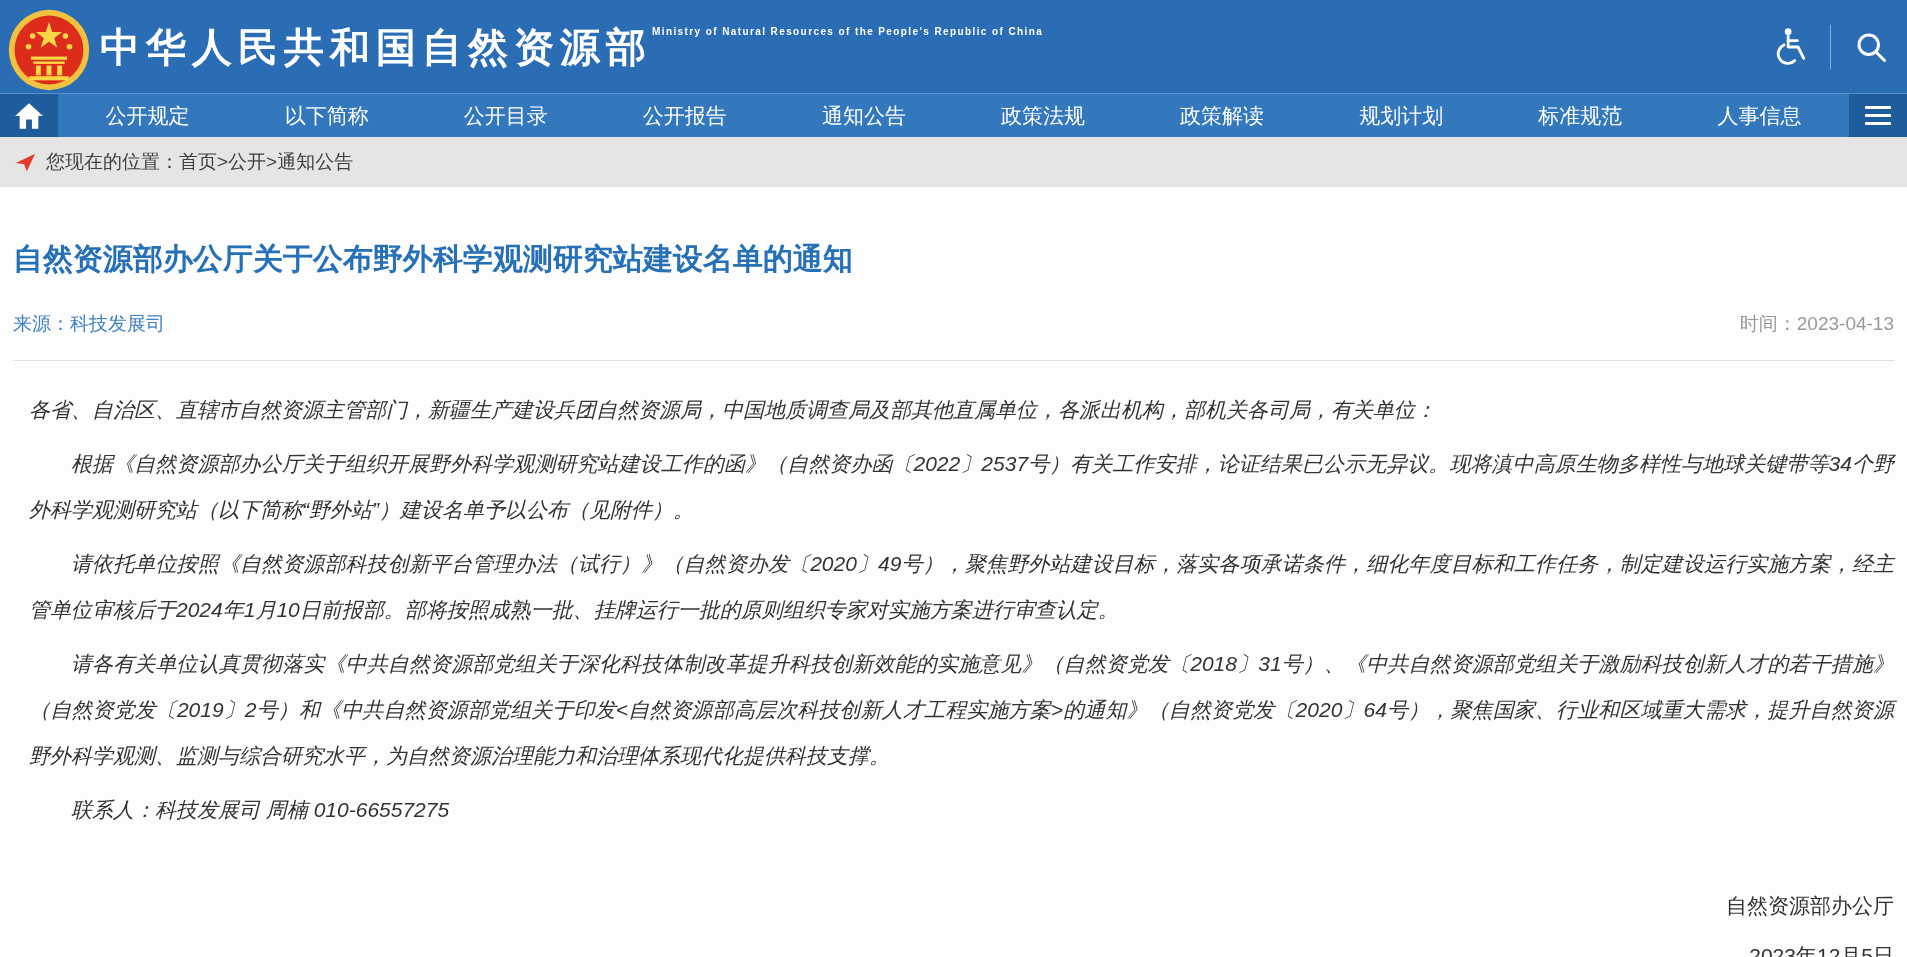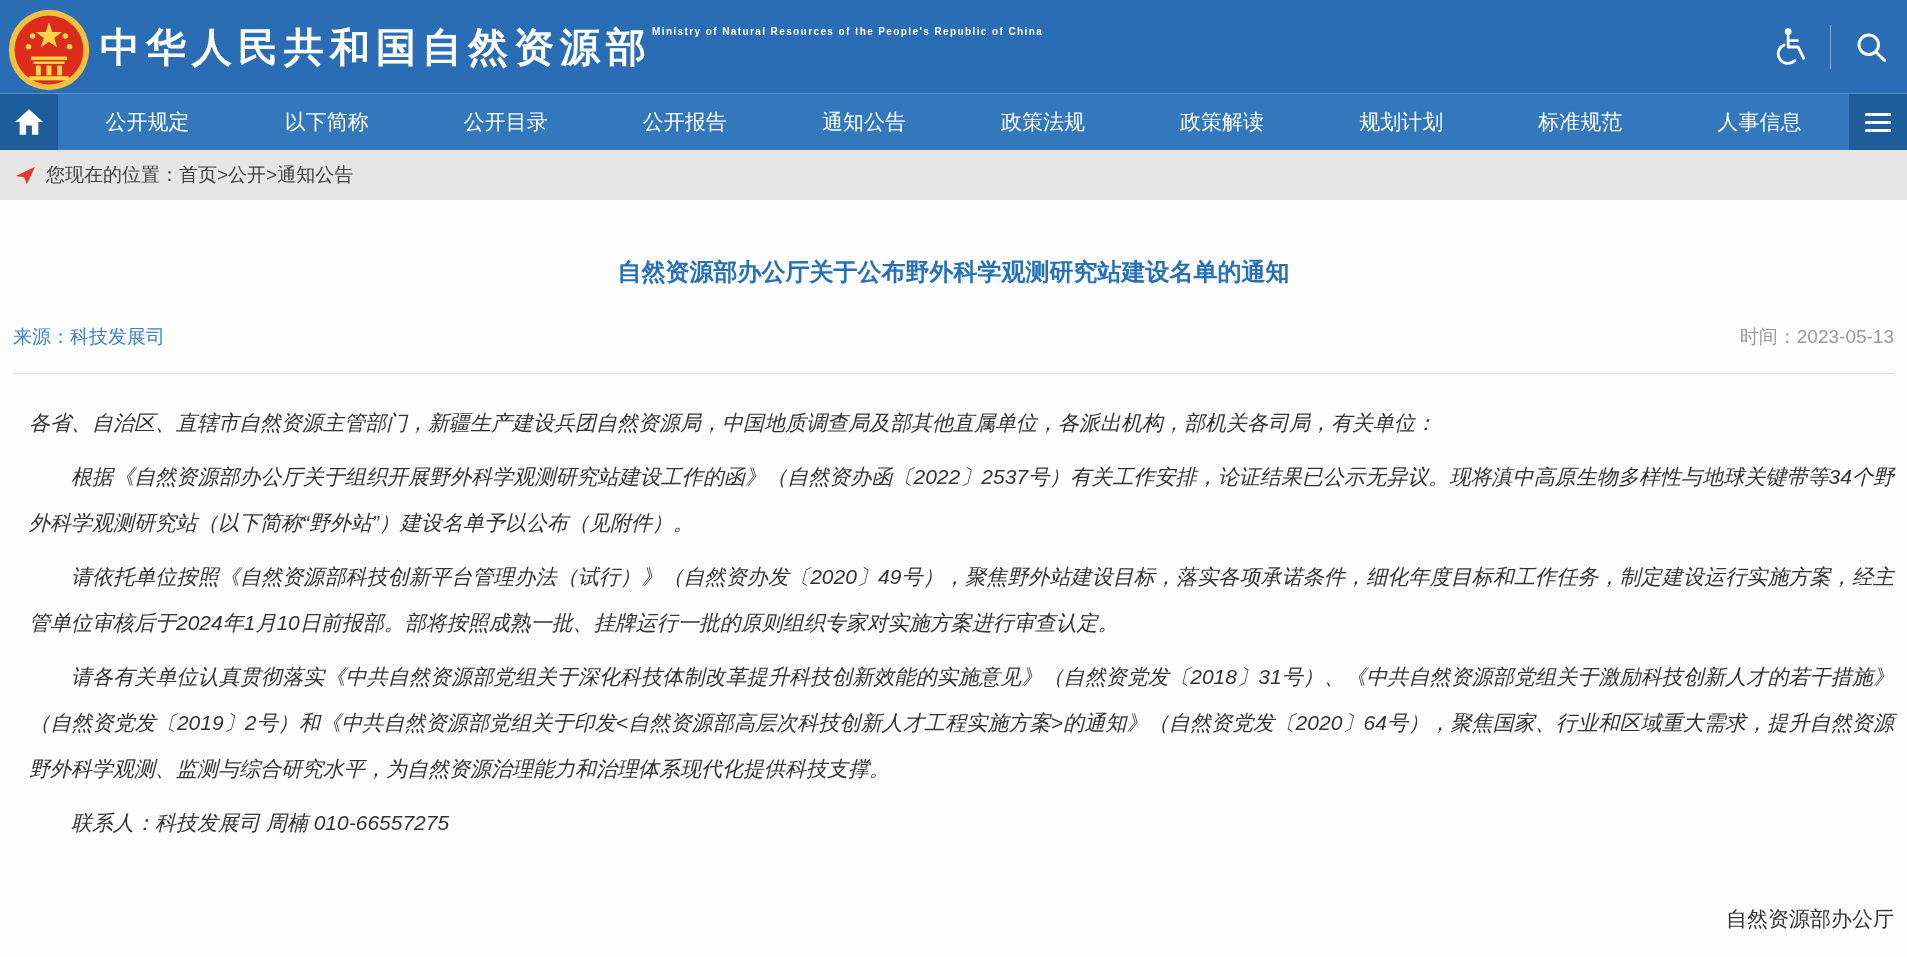--- a/index.html
+++ b/index.html
@@ -10,36 +10,36 @@
   .site-header { height:93px; background:#2a6db5; display:flex; align-items:center; position:relative; }
   .emblem { width:82px; height:82px; margin:6px 10px 0 8px; flex:0 0 auto; }
   .brand { display:flex; flex-direction:row; justify-content:center; }
   .brand-title { color:#ffffff; font-size:40px; font-weight:bold; letter-spacing:6px; line-height:46px; }
   .brand-sub { color:#ffffff; font-size:10px; font-weight:bold; letter-spacing:1.4px; margin-top:2px; }
   .header-tools { position:absolute; right:18px; top:0; height:100%; display:flex; align-items:center; gap:22px; }
   .tool-divider { width:1px; height:44px; background:rgba(255,255,255,.45); }
   .tool-btn { background:none; border:none; cursor:pointer; display:flex; align-items:center; }
 
   
-  .site-nav { height:57px; background:#3377bd; border-top:1px solid #598fca; display:flex; align-items:stretch; }
+  .site-nav { height:44px; background:#3377bd; border-top:1px solid #598fca; display:flex; align-items:stretch; }
   .nav-home { width:58px; background:#1e5c9b; display:flex; align-items:center; justify-content:center; cursor:pointer; flex:0 0 auto; }
   .nav-list { flex:1; display:flex; list-style:none; }
   .nav-list li { flex:1; display:flex; align-items:center; justify-content:center; color:#fff;
                  font-size:21px; cursor:pointer; white-space:nowrap; }
   .nav-more { width:58px; background:#1e5c9b; display:flex; flex-direction:column; gap:5px;
               align-items:center; justify-content:center; cursor:pointer; flex:0 0 auto; }
   .nav-more i { display:block; width:26px; height:3px; background:#fff; border-radius:1px; }
 
   
   .breadcrumb { height:50px; display:flex; align-items:center; padding:0 14px; font-size:19px; color:#404040; background:#e5e5e5; }
   .breadcrumb svg { margin-right:10px; }
 
   
   .article { padding:0 13px; }
-  .article-title { margin-top:52px; text-align:center; color:#2570b7; font-size:24px; font-weight:bold; line-height:40px; }
+  .article-title { margin-top:52px; color:#2570b7; font-size:30px; font-weight:bold; line-height:40px; }
   .article-meta { margin-top:32px; display:flex; justify-content:space-between; align-items:flex-end;
                   font-size:19px; padding-bottom:23px; border-bottom:1px solid #e0e0e0; }
   .meta-source { color:#4081c2; cursor:pointer; }
   .meta-time { color:#9a9a9a; }
 
   .article-body { margin-top:26px; font-size:21px; color:#333; line-height:46px; text-align:justify; }
   .article-body p { text-indent:2em; margin:0 0 8px 16px;font-style:italic; }
   .article-body p.no-indent { text-indent:0; }
 
   .article-footer { margin-top:48px; text-align:right; font-size:21px; color:#333; line-height:50px; }
@@ -117,21 +117,21 @@
   </svg>
   <span>您现在的位置：</span>
   <span>首页&gt;公开&gt;通知公告</span>
 </div>
 
 <main class="article">
   <h1 class="article-title">自然资源部办公厅关于公布野外科学观测研究站建设名单的通知</h1>
 
   <div class="article-meta">
     <span class="meta-source">来源：科技发展司</span>
-    <span class="meta-time">时间：2023-05-13</span>
+    <span class="meta-time">时间：2023-04-13</span>
   </div>
 
   <div class="article-body">
     <p class="no-indent">各省、自治区、直辖市自然资源主管部门，新疆生产建设兵团自然资源局，中国地质调查局及部其他直属单位，各派出机构，部机关各司局，有关单位：</p>
     <p>根据《自然资源部办公厅关于组织开展野外科学观测研究站建设工作的函》（自然资办函〔2022〕2537号）有关工作安排，论证结果已公示无异议。现将滇中高原生物多样性与地球关键带等34个野外科学观测研究站（以下简称“野外站”）建设名单予以公布（见附件）。</p>
     <p>请依托单位按照《自然资源部科技创新平台管理办法（试行）》（自然资办发〔2020〕49号），聚焦野外站建设目标，落实各项承诺条件，细化年度目标和工作任务，制定建设运行实施方案，经主管单位审核后于2024年1月10日前报部。部将按照成熟一批、挂牌运行一批的原则组织专家对实施方案进行审查认定。</p>
     <p>请各有关单位认真贯彻落实《中共自然资源部党组关于深化科技体制改革提升科技创新效能的实施意见》（自然资党发〔2018〕31号）、《中共自然资源部党组关于激励科技创新人才的若干措施》（自然资党发〔2019〕2号）和《中共自然资源部党组关于印发&lt;自然资源部高层次科技创新人才工程实施方案&gt;的通知》（自然资党发〔2020〕64号），聚焦国家、行业和区域重大需求，提升自然资源野外科学观测、监测与综合研究水平，为自然资源治理能力和治理体系现代化提供科技支撑。</p>
     <p>联系人：科技发展司 周楠  010-66557275</p>
   </div>
 

